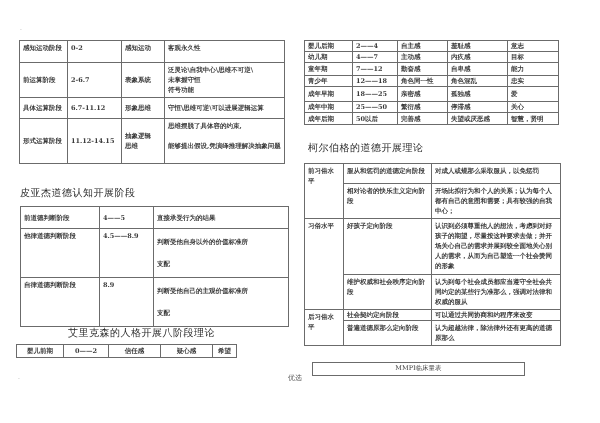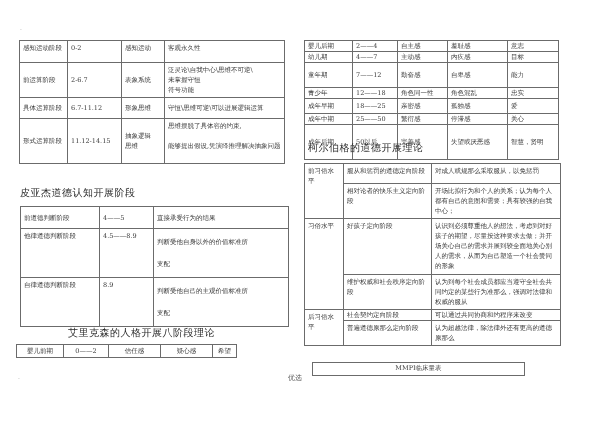--- a/index.html
+++ b/index.html
@@ -1,18 +1,18 @@
 <!DOCTYPE html>
 <html><head>
 <meta charset="utf-8">
 <style>
   html, body { margin:0; padding:0; }
   body { width:600px; height:423px; background:#ffffff; position:relative; overflow:hidden;
          font-family:"DejaVu Serif", serif; color:#333; }
-  table { border-collapse:collapse; position:absolute; table-layout:fixed; }
+  table { border-collapse:collapse; position:absolute; table-layout:fixed;font-weight:bold; }
   td { border:1px solid #6b6b6b; vertical-align:top; padding:2px 3px; font-size:6.5px; line-height:10px; color:#3a3a3a; }
   .mid td { vertical-align:middle; }
   .title { position:absolute; font-size:10px; color:#2a2a2a; letter-spacing:0.5px; white-space:nowrap; }
   .dot { position:absolute; font-size:6px; color:#999; }
   .mmpi { position:absolute; border:1px solid #6b6b6b; font-size:6.5px; text-align:center; line-height:11px; color:#3a3a3a; }
   .footer { position:absolute; font-size:7px; color:#555; }
   .pre { white-space:pre-line; }
 </style>
 </head>
 <body>
@@ -126,21 +126,21 @@
   </tr>
   <tr style="height:11px" class="mid">
     <td style="padding:0 3px;line-height:10px">幼儿期</td>
     <td style="padding:0 3px;line-height:10px">4——7</td>
     <td style="padding:0 3px;line-height:10px">主动感</td>
     <td style="padding:0 3px;line-height:10px">内疚感</td>
     <td style="padding:0 3px;line-height:10px">目标</td>
   </tr>
   <tr style="height:11px" class="mid">
     <td style="padding:0 3px;line-height:10px">童年期</td>
-    <td style="padding:7px 3px;line-height:10px">7——12</td>
+    <td style="padding:1px 3px;line-height:10px">7——12</td>
     <td style="padding:0 3px;line-height:10px">勤奋感</td>
     <td style="padding:0 3px;line-height:10px">自卑感</td>
     <td style="padding:0 3px;line-height:10px">能力</td>
   </tr>
   <tr style="height:11px" class="mid">
     <td style="padding:0 3px;line-height:10px">青少年</td>
     <td style="padding:0 3px;line-height:10px">12——18</td>
     <td style="padding:0 3px;line-height:10px">角色同一性</td>
     <td style="padding:0 3px;line-height:10px">角色混乱</td>
     <td style="padding:0 3px;line-height:10px">忠实</td>
@@ -154,21 +154,21 @@
   </tr>
   <tr style="height:11px" class="mid">
     <td style="padding:0 3px;line-height:10px">成年中期</td>
     <td style="padding:0 3px;line-height:10px">25——50</td>
     <td style="padding:0 3px;line-height:10px">繁衍感</td>
     <td style="padding:0 3px;line-height:10px">停滞感</td>
     <td style="padding:0 3px;line-height:10px">关心</td>
   </tr>
   <tr style="height:12px" class="mid">
     <td style="padding:0 3px;line-height:10px">成年后期</td>
-    <td style="padding:12px 3px;line-height:10px">50以后</td>
+    <td style="padding:0 3px;line-height:10px">50以后</td>
     <td style="padding:0 3px;line-height:10px">完善感</td>
     <td style="padding:0 3px;line-height:10px">失望或厌恶感</td>
     <td style="padding:0 3px;line-height:10px">智慧，贤明</td>
   </tr>
 </tbody>
   </table>
 
 <div class="title" style="left:308px;top:141px;">柯尔伯格的道德开展理论</div>
 <table style="left:304px;top:163px;width:256px;">
   <colgroup>

